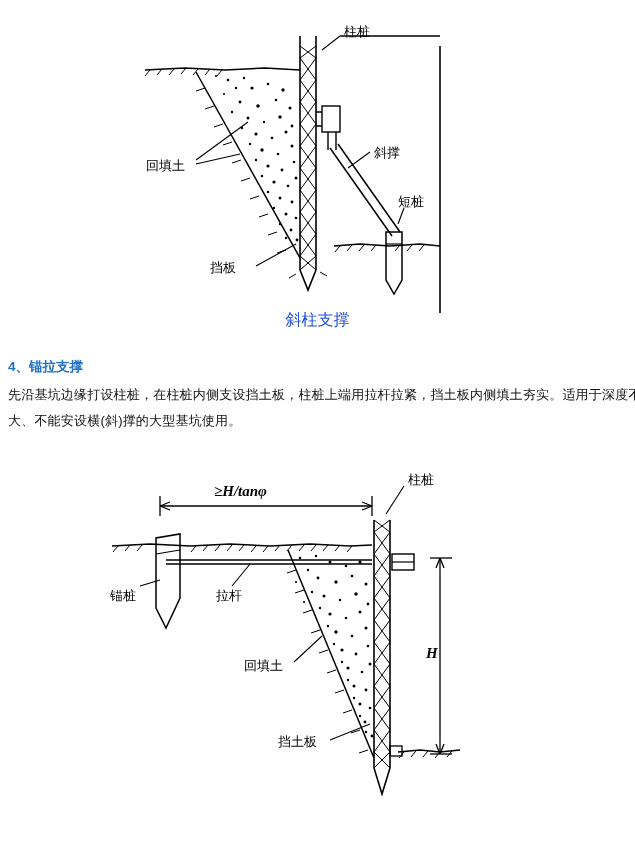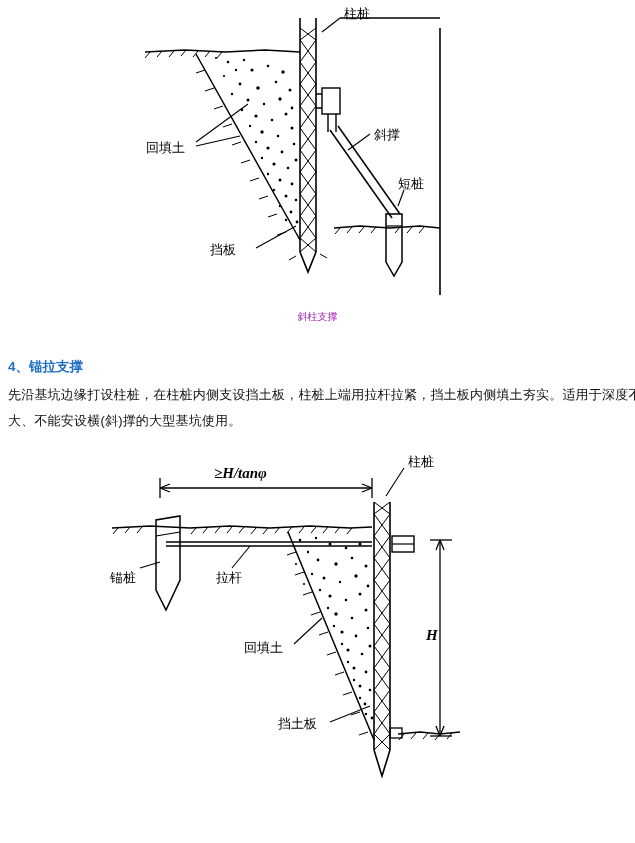--- a/index.html
+++ b/index.html
@@ -16,28 +16,29 @@
     overflow: hidden;
   }
   .page {
     position: relative;
     width: 635px;
     height: 843px;
   }
   .fig {
     position: relative;
     width: 635px;
+    margin-top: 18px;
   }
   .fig svg {
     display: block;
   }
   .caption {
     text-align: center;
-    font-size: 10px;
-    color: #a21caf;
+    font-size: 16px;
+    color: #1d4ed8;
     font-family: "Liberation Sans", sans-serif;
   }
   .section-head {
     color: #1f6fc4;
     font-weight: bold;
     font-size: 13.5px;
     padding-left: 8px;
   }
   .body-text {
     font-size: 13px;

